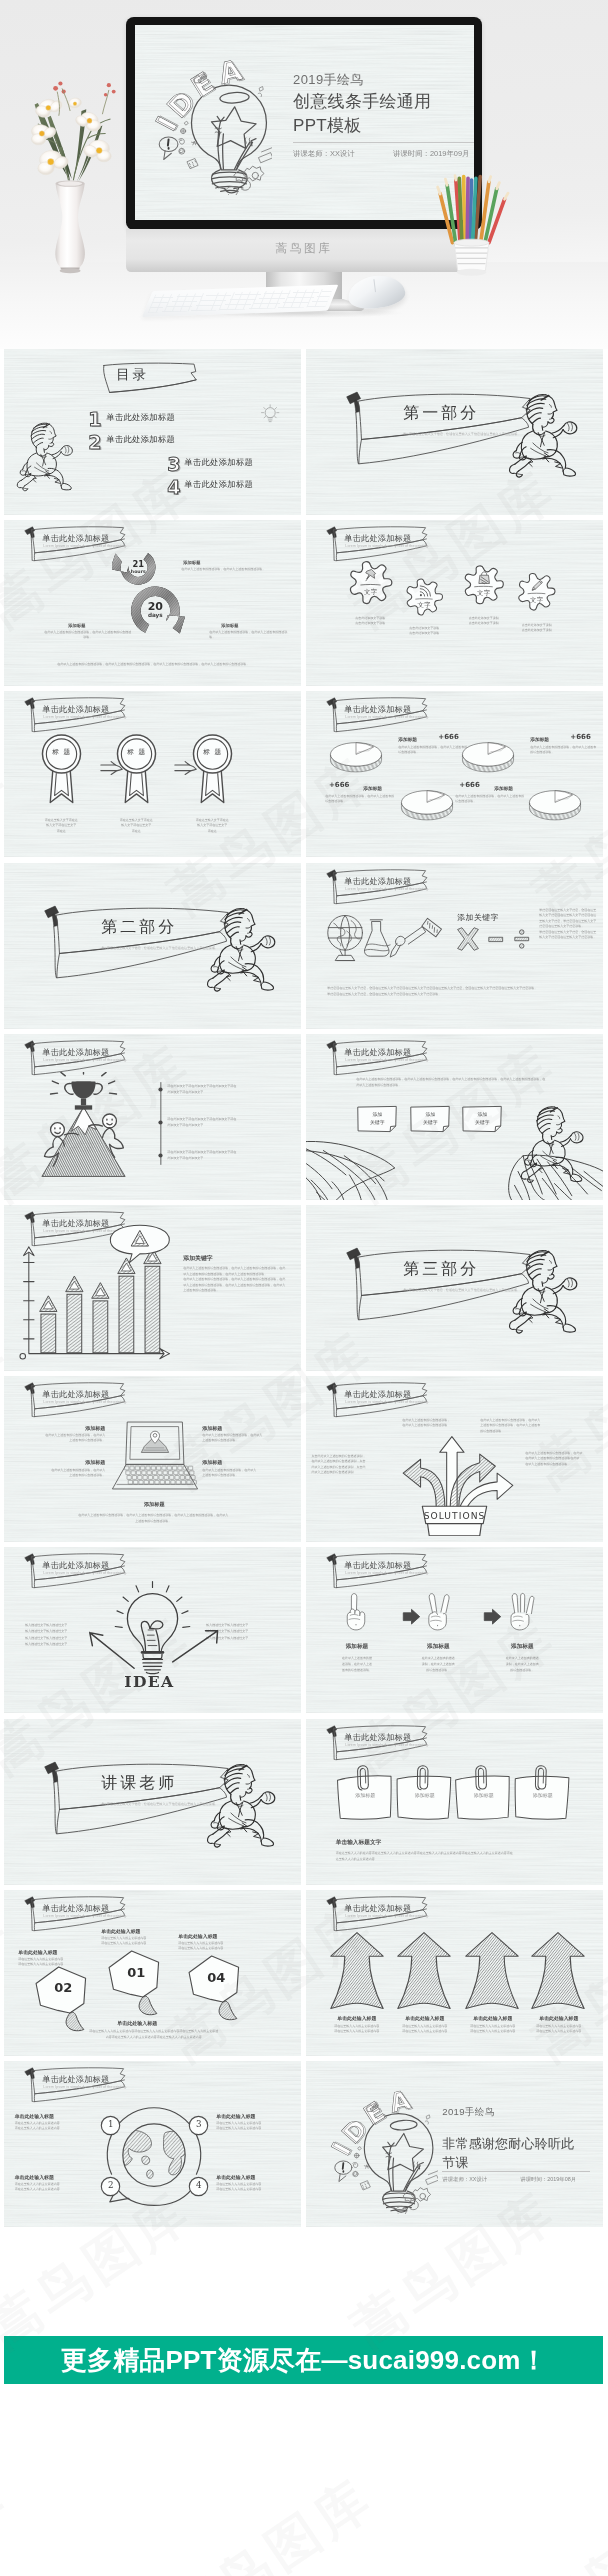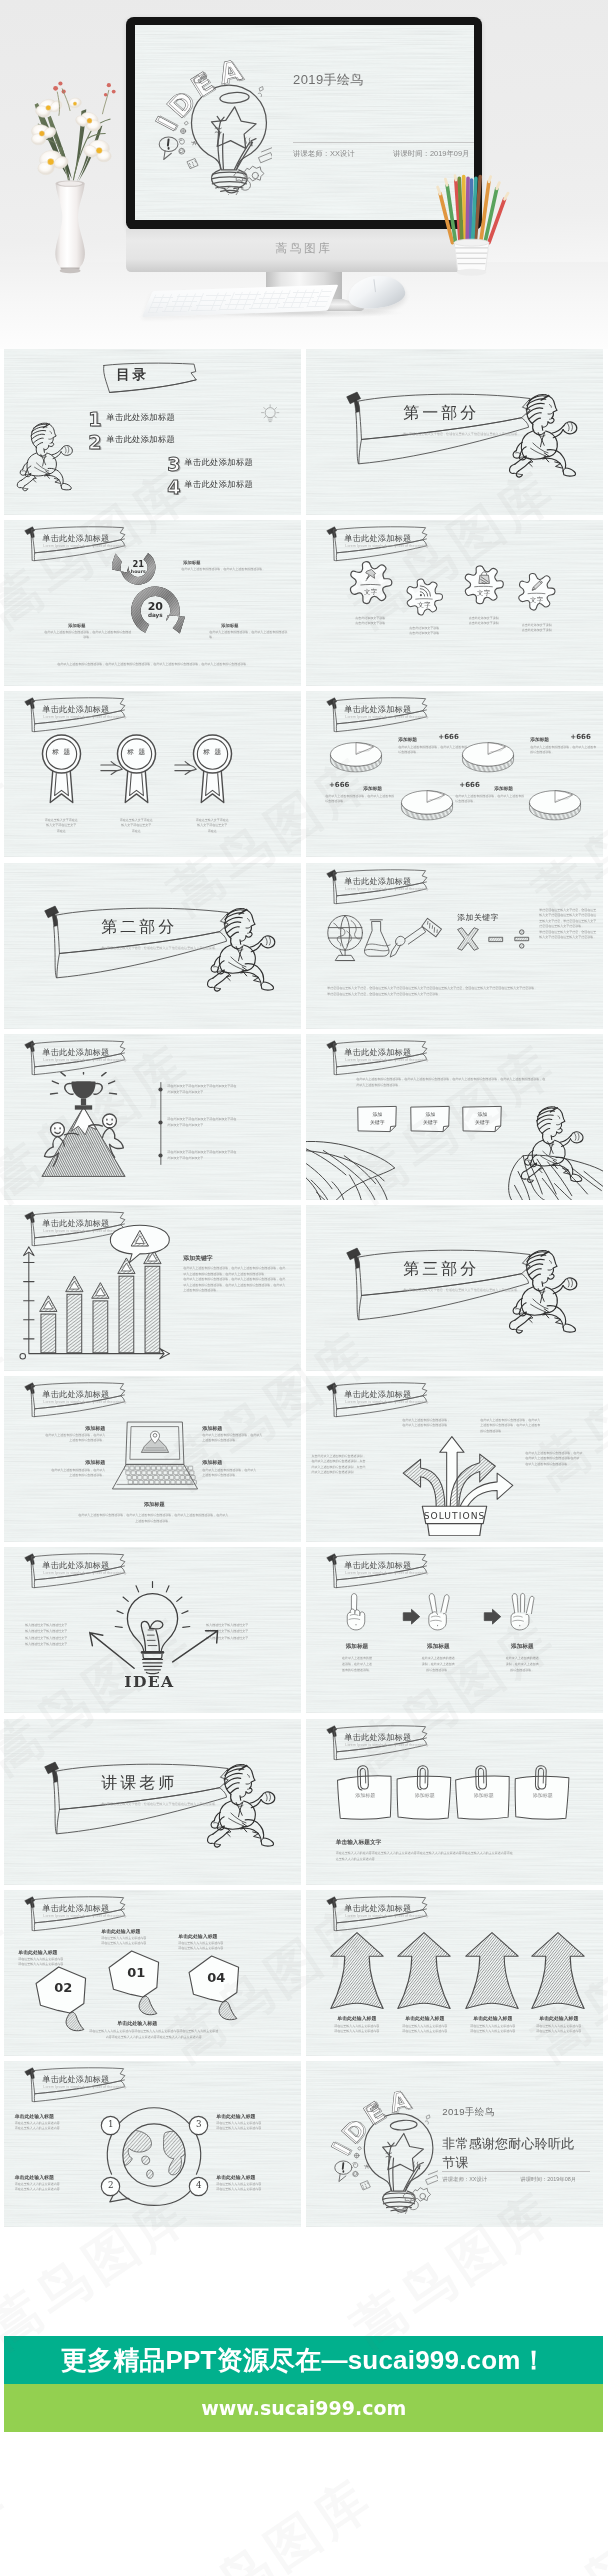--- a/index.html
+++ b/index.html
@@ -145,20 +145,21 @@
      <path d="M150 54 c 3.2 -2.2 6.5 1 4.4 4.4" stroke-width="1"></path>
      <circle cx="42" cy="108" r="3.6"></circle>
             <path d="M42 104.4 v7.2 M38.4 108 h7.2" stroke-width="1"></path>
      <circle cx="72" cy="30" r="3.4"></circle>
             <path d="M72 26.6 v6.8 M68.6 30 h6.8" stroke-width="1"></path>
      <path d="M104 192 c 6.5 -7.5 17 -4.4 16 4.4 c -1 6.5 -9.5 7.5 -13 3.2" stroke-width="1.2"></path>
      <path d="M93 190 c 4.4 -2.2 8.5 0 8.5 3.2" stroke-width="1.1"></path>
    </g>
   </svg>
    <div class="hero-t1">2019手绘鸟</div>
+   <div class="hero-t2"><span>创意线条手绘通用</span><br><span>PPT模板</span></div>
    <div class="hero-rule"></div>
    <div class="hero-m1">讲课老师：XX设计</div>
    <div class="hero-m2">讲课时间：2019年09月</div>
   </div>
   <div class="mon-chin">
     <div class="mon-chin-txt">蒿鸟图库</div>
   </div>
   <div class="mon-neck"></div>
   <div class="mon-base"></div>
   <div class="mon-shadow"></div>
@@ -294,21 +295,21 @@
  </div>
 
 <div class="grid">
  <div class="slide paper" style="left:0px;top:0px">
 
   <svg class="abs" style="left:96px;top:12px" width="101" height="42" viewBox="0 0 116 48">
     <path d="M4.5 5 C 30 2, 74 1.5, 108 3.5 L 110 12 L 104.5 13.5 L 110.5 21.5
              C 78 30, 38 33.5, 11 36 L 7 23.5 C 4.5 16, 3.5 9, 4.5 5 Z" fill="none" stroke="#4a4a4a" stroke-width="1" stroke-linecap="round" stroke-linejoin="round"></path>
     <path d="M11 36 C 44 33.5, 80 29.5, 110.5 21.5" fill="none" stroke="#4a4a4a" stroke-width="1" stroke-linecap="round" stroke-linejoin="round"></path>
   </svg>
-  <div class="abs" style="left:112px;top:17.4px;font-size:13.5px;font-weight:bold;color:#3a3a3a;letter-spacing:2.6px">目录</div>
+  <div class="abs" style="left:112px;top:17.4px;font-size:13.5px;font-weight:normal;color:#3a3a3a;letter-spacing:2.6px">目录</div>
 
   <div class="abs toc-num" style="left:84px;top:59px">1</div>
   <div class="abs toc-lbl" style="left:102px;top:63px">单击此处添加标题</div>
   <div class="abs toc-num" style="left:84px;top:82px">2</div>
   <div class="abs toc-lbl" style="left:102px;top:85px">单击此处添加标题</div>
   <div class="abs toc-num" style="left:163px;top:104px">3</div>
   <div class="abs toc-lbl" style="left:180px;top:108px">单击此处添加标题</div>
   <div class="abs toc-num" style="left:163px;top:127px">4</div>
   <div class="abs toc-lbl" style="left:180px;top:130px">单击此处添加标题</div>
 
@@ -1872,21 +1873,20 @@
   </svg>
   <div class="abs" style="left:136px;top:45px;font-size:9.6px;color:#6a6a6a;letter-spacing:0.3px">2019手绘鸟</div>
   <div class="abs" style="left:136px;top:73px;font-size:13px;color:#494949;line-height:19px;width:156px;letter-spacing:0.2px"><span>非常感谢您耐心聆听此</span><br><span>节课</span></div>
   <div class="abs" style="left:136px;top:110px;width:148px;height:0.9px;background:#c4c4c4"></div>
   <div class="abs" style="left:136px;top:115px;font-size:5.4px;color:#8a8a8a">讲课老师：XX设计</div>
   <div class="abs" style="left:214px;top:115px;font-size:5.4px;color:#8a8a8a">讲课时间：2019年08月</div>
  </div>
     </div>
 
  <div class="band band1" style="background:#01b08d">更多精品PPT资源尽在—sucai999.com！</div>
- <div class="band band2" style="background:#93d050">www.sucai999.com</div>
 
 <div class="wmlayer">
       <div class="wm" style="left:-209px;top:-122px">蒿鸟图库</div>
       <div class="wm" style="left:156px;top:-122px">蒿鸟图库</div>
       <div class="wm" style="left:521px;top:-122px">蒿鸟图库</div>
       <div class="wm" style="left:-26px;top:165px">蒿鸟图库</div>
       <div class="wm" style="left:339px;top:165px">蒿鸟图库</div>
       <div class="wm" style="left:-209px;top:452px">蒿鸟图库</div>
       <div class="wm" style="left:156px;top:452px">蒿鸟图库</div>
       <div class="wm" style="left:521px;top:452px">蒿鸟图库</div>

